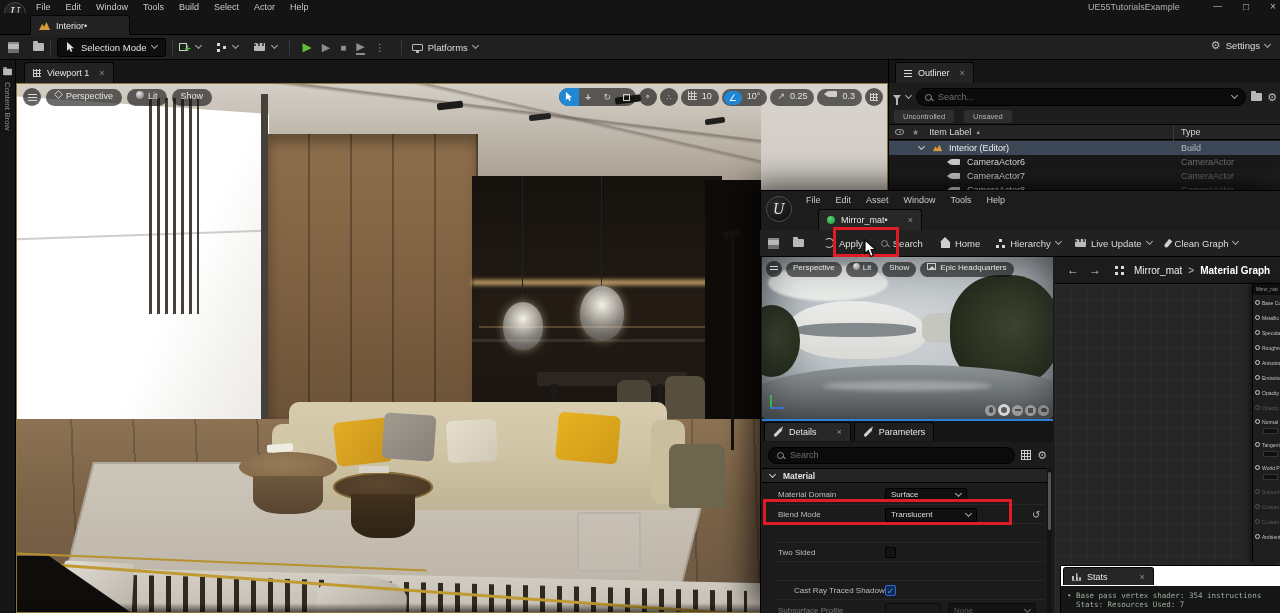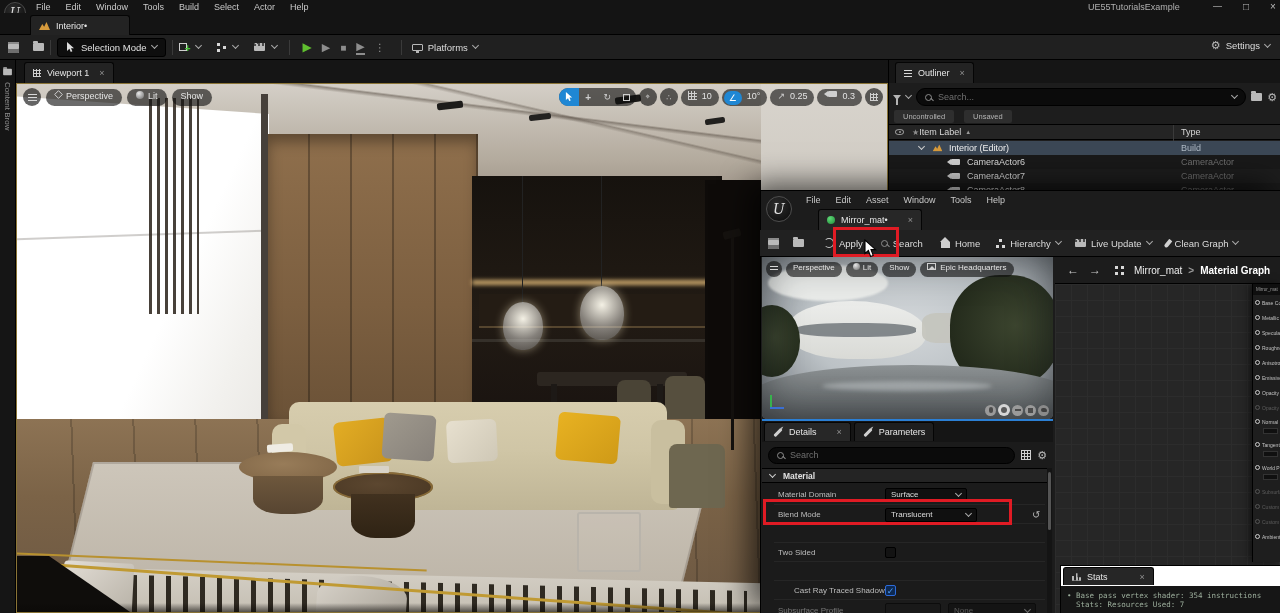--- a/index.html
+++ b/index.html
@@ -308,21 +308,21 @@
     </div>
 
     <div class="abs flex" style="left:5px;top:50px;gap:10px">
       <span style="background:#2e2e2e;border-radius:2px;padding:2px 9px;font-size:7.5px;color:#b4b4b4">Uncontrolled</span>
       <span style="background:#2e2e2e;border-radius:2px;padding:2px 9px;font-size:7.5px;color:#b4b4b4">Unsaved</span>
     </div>
 
     <div class="abs flex" style="left:0;top:64px;width:392px;height:16px;background:#242424;border-top:1px solid #000;border-bottom:1px solid #000">
       <span class="eye" style="margin-left:6px"></span>
       <span style="color:#8d8d8d;font-size:8px;margin-left:8px">★</span>
-      <span class="txt" style="color:#d6d6d6">Item Label</span>
+      <span class="txt" style="margin-left:10px;color:#d6d6d6">Item Label</span>
       <span style="color:#9a9a9a;font-size:6px;margin-left:4px">▲</span>
       <span class="txt" style="position:absolute;left:292px;color:#d6d6d6">Type</span>
       <div class="abs" style="left:284px;top:0;width:1px;height:16px;background:#3a3a3a"></div>
     </div>
 
     <div class="abs flex" style="left:0;top:81px;width:392px;height:14px;background:#3c4856">
       <span class="chev" style="margin-left:30px;border-color:#cfcfcf"></span>
       <span class="mountains" style="margin-left:8px;transform:scale(.9)"></span>
       <span class="txt" style="margin-left:6px;color:#f0f0f0">Interior (Editor)</span>
       <span class="txt" style="position:absolute;left:292px;color:#aeb9c4">Build</span>

